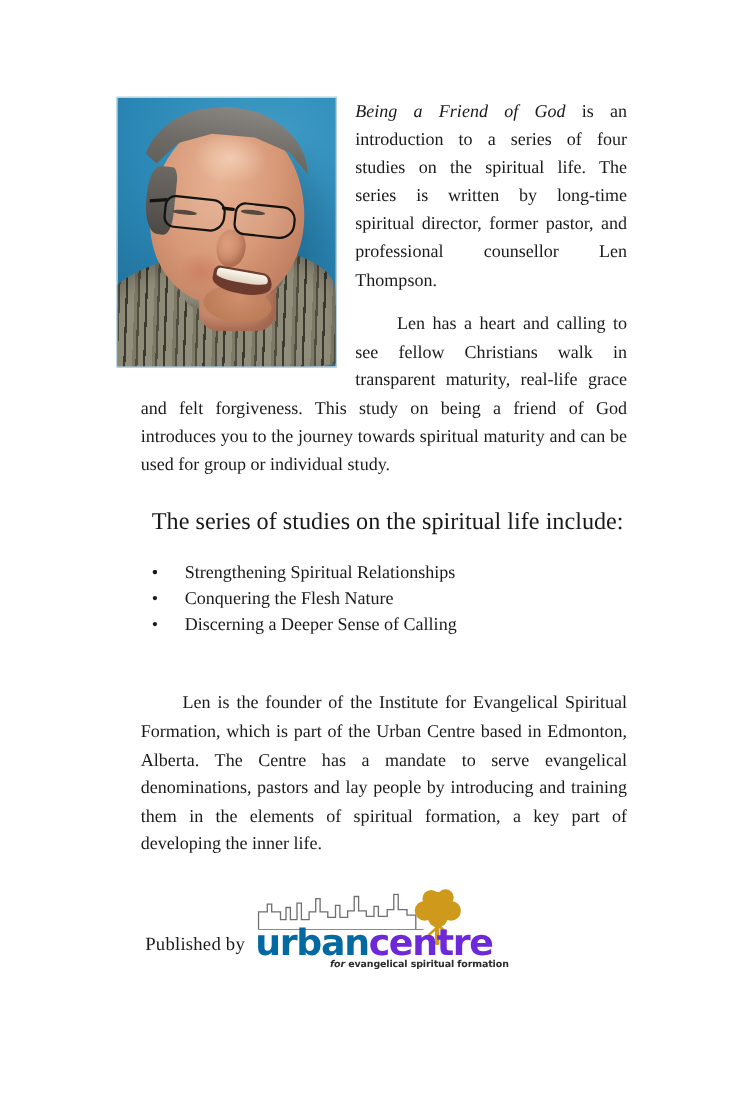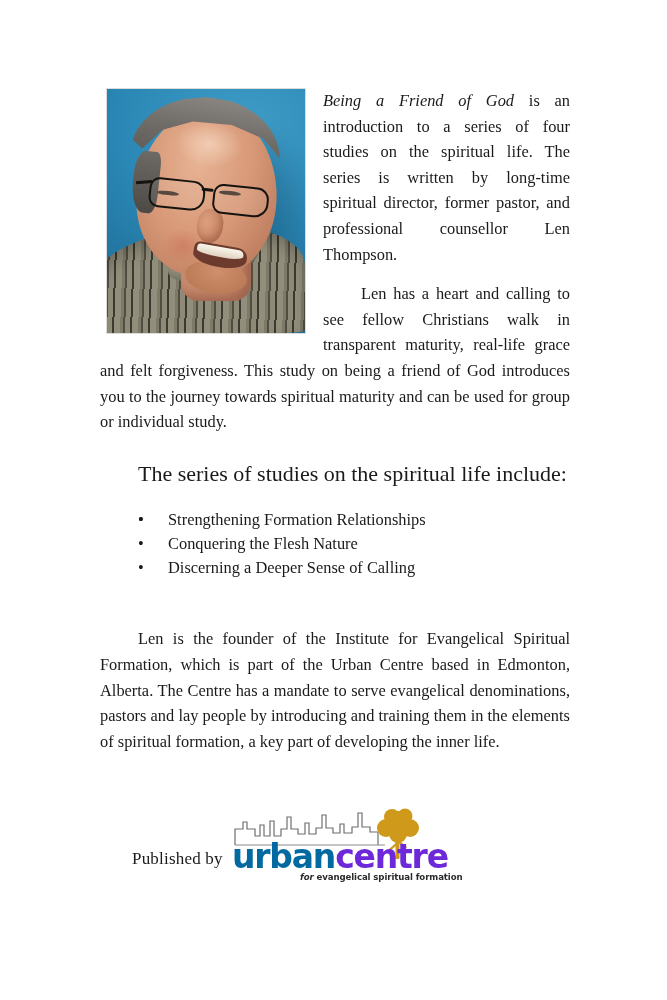--- a/index.html
+++ b/index.html
@@ -216,21 +216,21 @@
 
   
   p.body {
     margin: 0;
     font-size: 16.4px;
     line-height: 25.6px;
     text-align: justify;
     text-justify: inter-word;
     hyphens: none;
   }
-  p.indent { text-indent: 38px; }
+  p.indent { text-indent: 38px; margin-left: 28px; }
   .book-title { font-style: italic; }
 
   .spacer-sm { height: 14px; }
 
   
   .below-float {
     clear: both;
   }
 
   .series-lead {
@@ -365,21 +365,21 @@
     <div class="below-float">
 
       <div style="height:26px"></div>
 
       <p class="series-lead">The series of studies on the spiritual life include:</p>
 
       <div style="height:22px"></div>
 
       <ul class="series-list">
         <li><span class="bullet">•</span></li>
-        <li><span class="bullet">•</span><span>Strengthening Formation Relationships</span></li>
+        <li><span class="bullet">•</span><span>Strengthening Spiritual Relationships</span></li>
         <li><span class="bullet">•</span><span>Conquering the Flesh Nature</span></li>
         <li><span class="bullet">•</span><span>Discerning a Deeper Sense of Calling</span></li>
       </ul>
 
       <div style="height:46px"></div>
 
       <p class="body indent">Len is the founder of the Institute for Evangelical Spiritual Formation, which is part of the Urban Centre based in Edmonton, Alberta. The Centre has a mandate to serve evangelical denominations, pastors and lay people by introducing and training them in the elements of spiritual formation, a key part of developing the inner life.</p>
 
     </div>
   </div>

